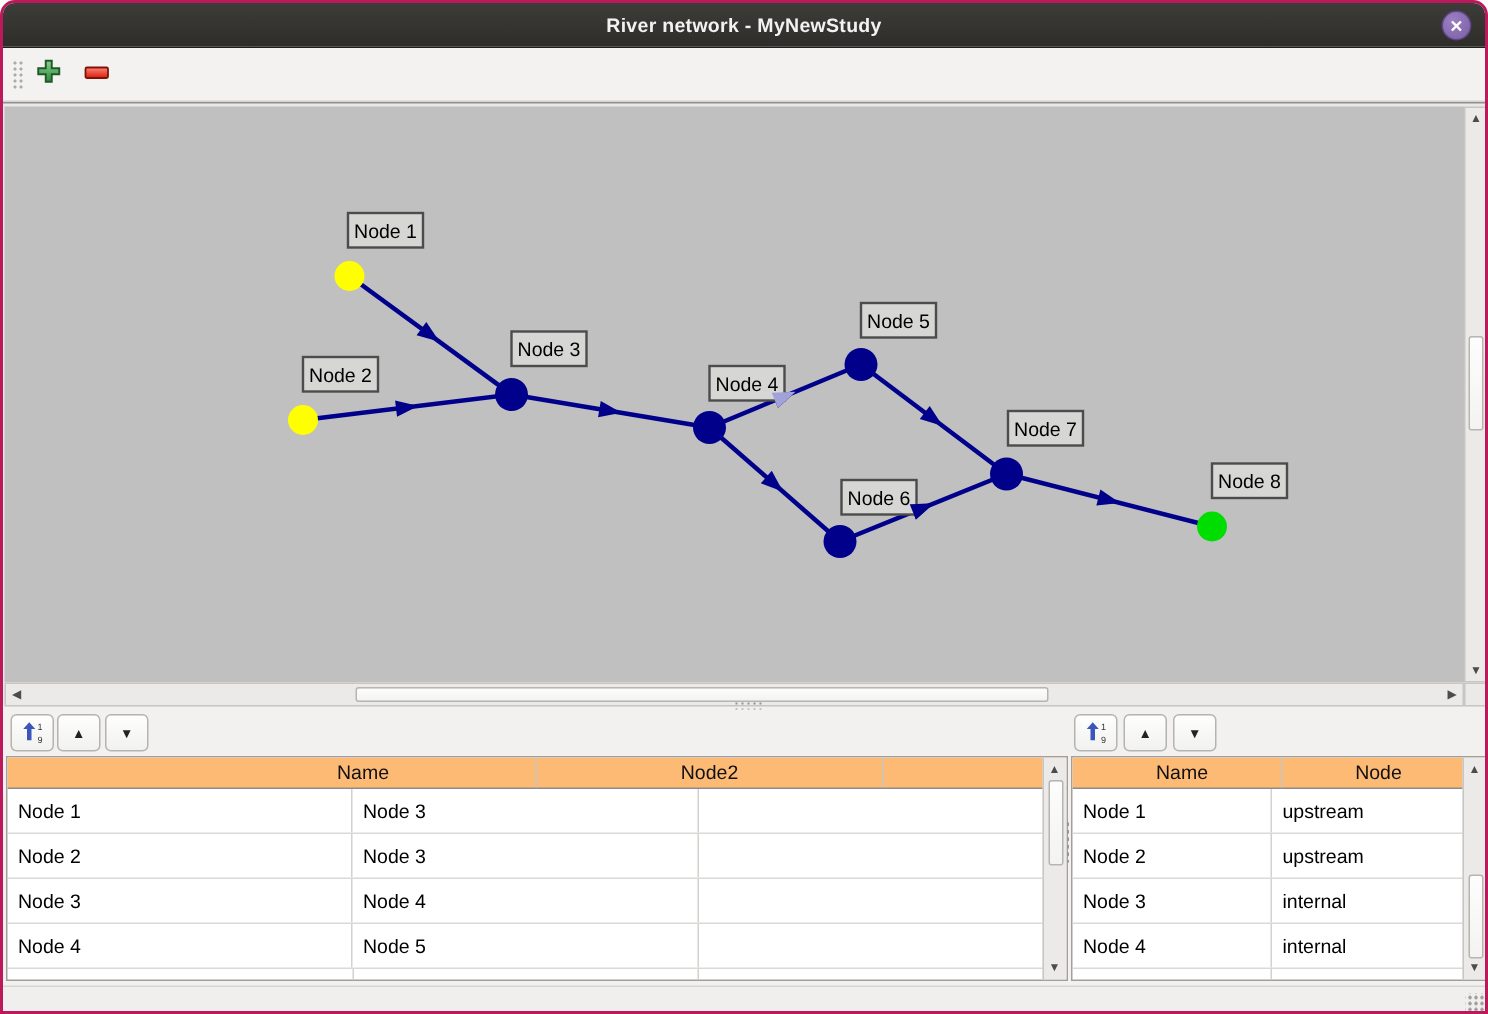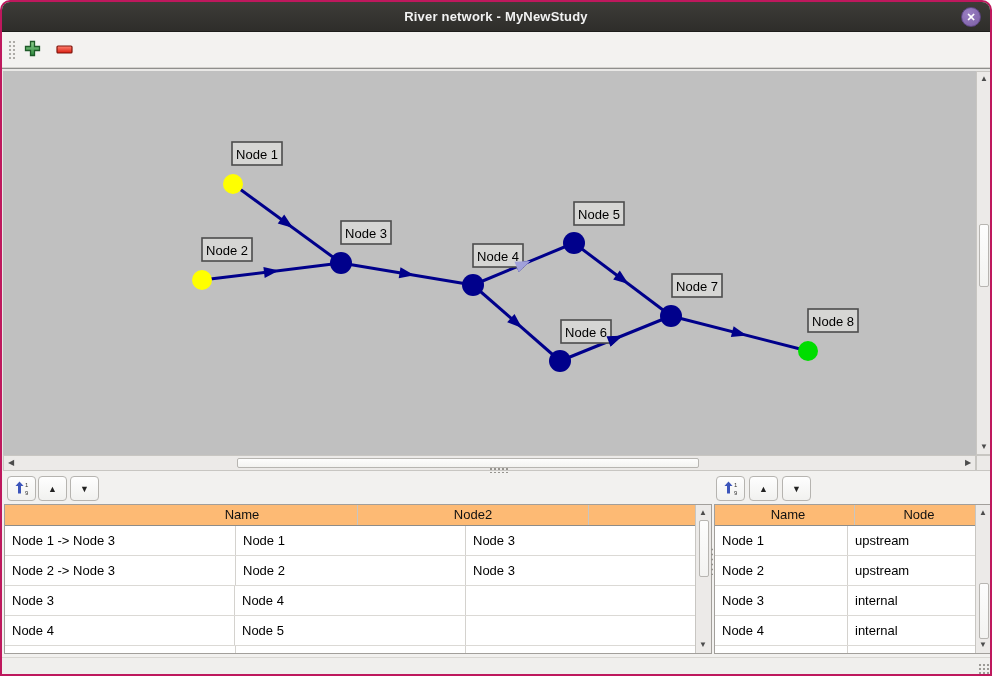--- a/index.html
+++ b/index.html
@@ -211,26 +211,24 @@
       <span>▼</span>
     </div>
   </div>
 
   <div class="tbl tbl-left">
     <div class="tbl-head">
       <div class="th lw0">Name</div>
       <div class="th lw2">Node2</div>
     </div>
     <div class="tr">
-      <div class="td lw0">Node 1 -&gt; Node 3</div>
       <div class="td lw1">Node 1</div>
       <div class="td lw2">Node 3</div>
     </div>
     <div class="tr">
-      <div class="td lw0">Node 2 -&gt; Node 3</div>
       <div class="td lw1">Node 2</div>
       <div class="td lw2">Node 3</div>
     </div>
     <div class="tr">
       <div class="td lw1">Node 3</div>
       <div class="td lw2">Node 4</div>
     </div>
     <div class="tr">
       <div class="td lw1">Node 4</div>
       <div class="td lw2">Node 5</div>

